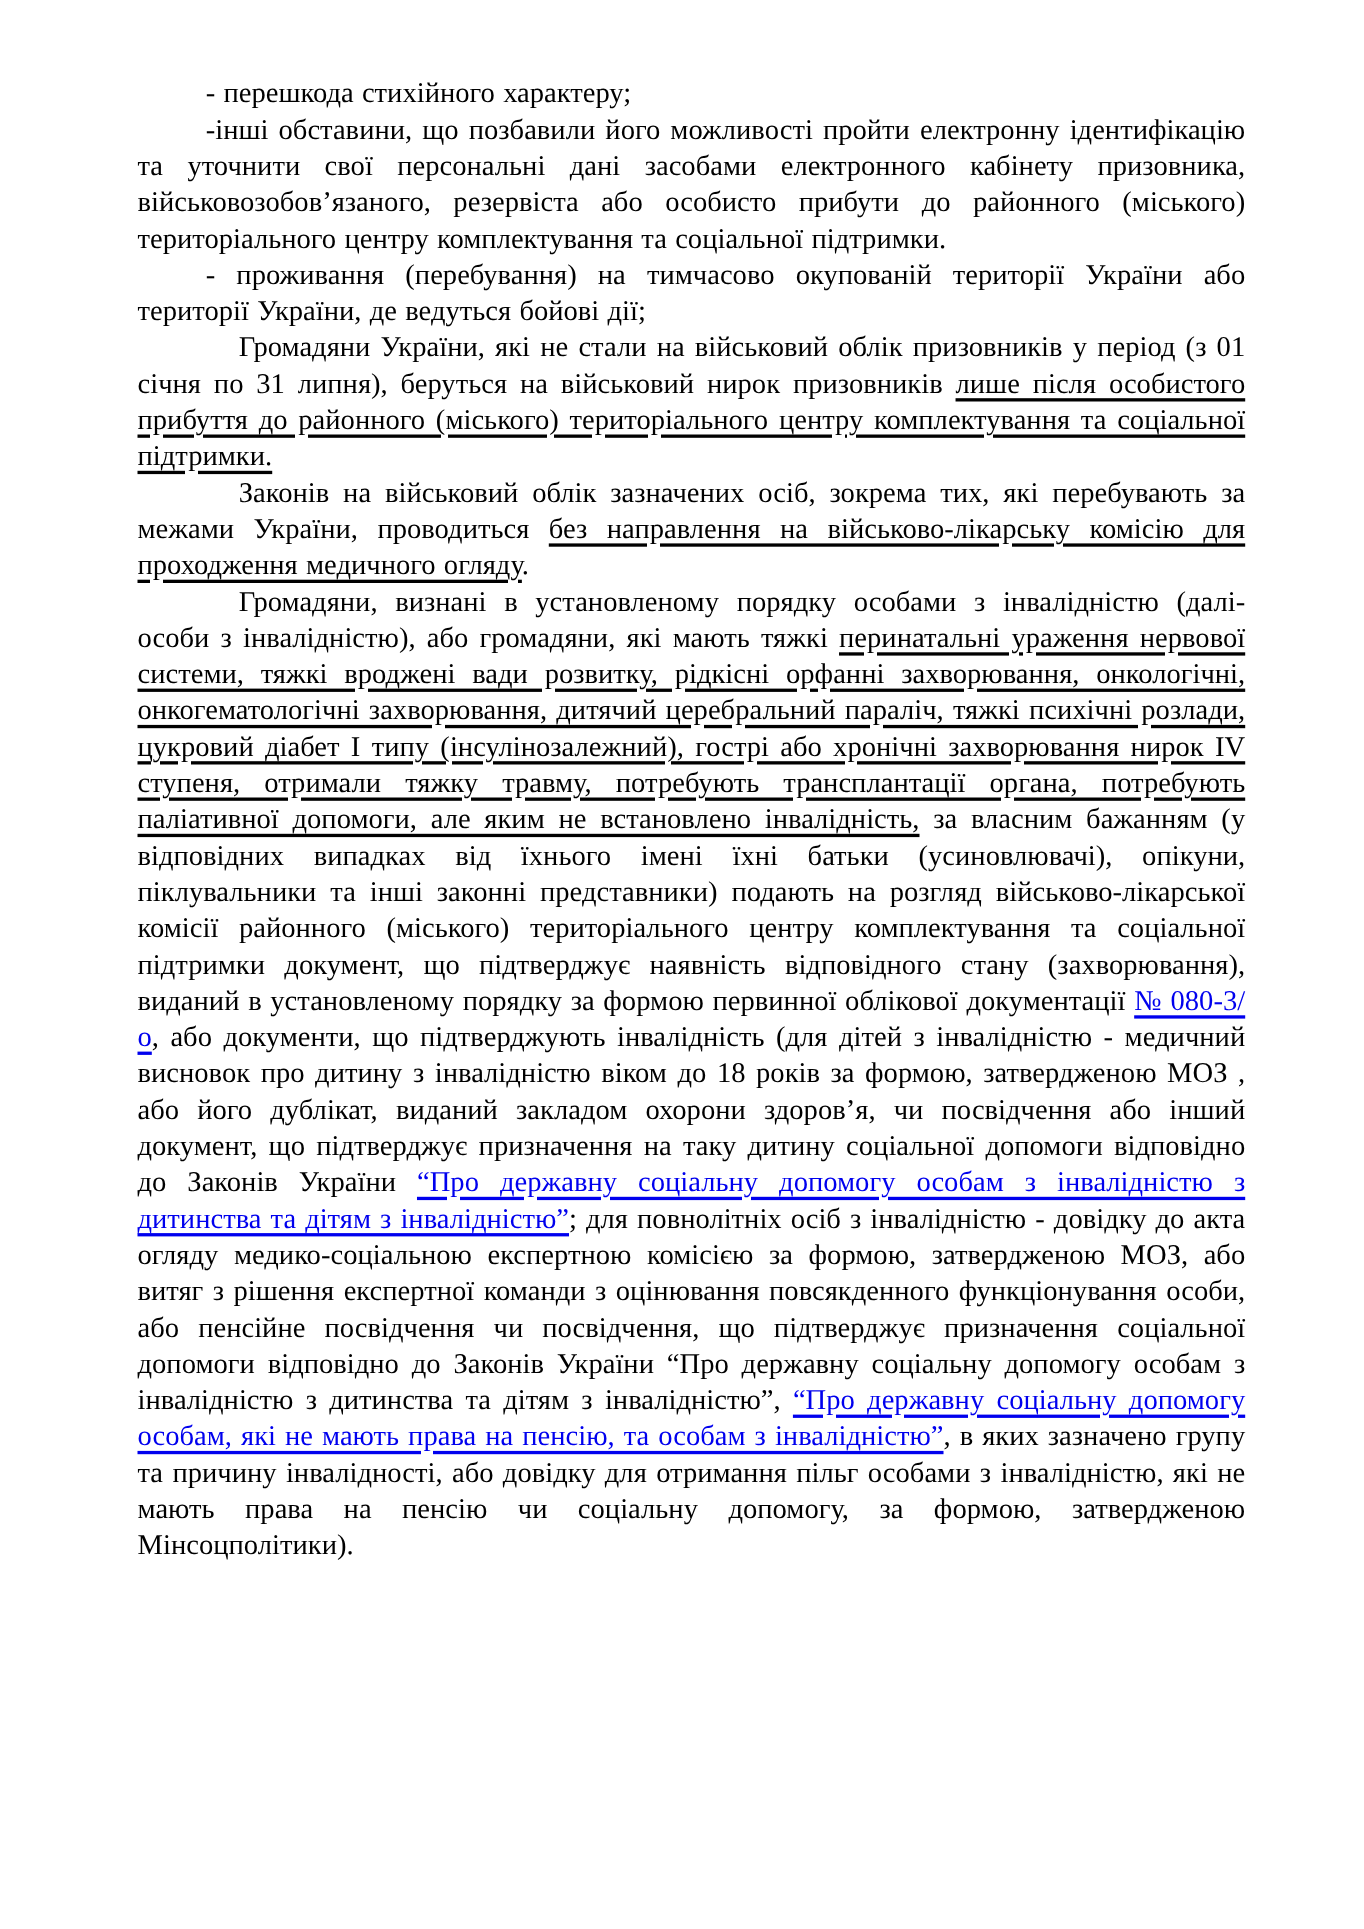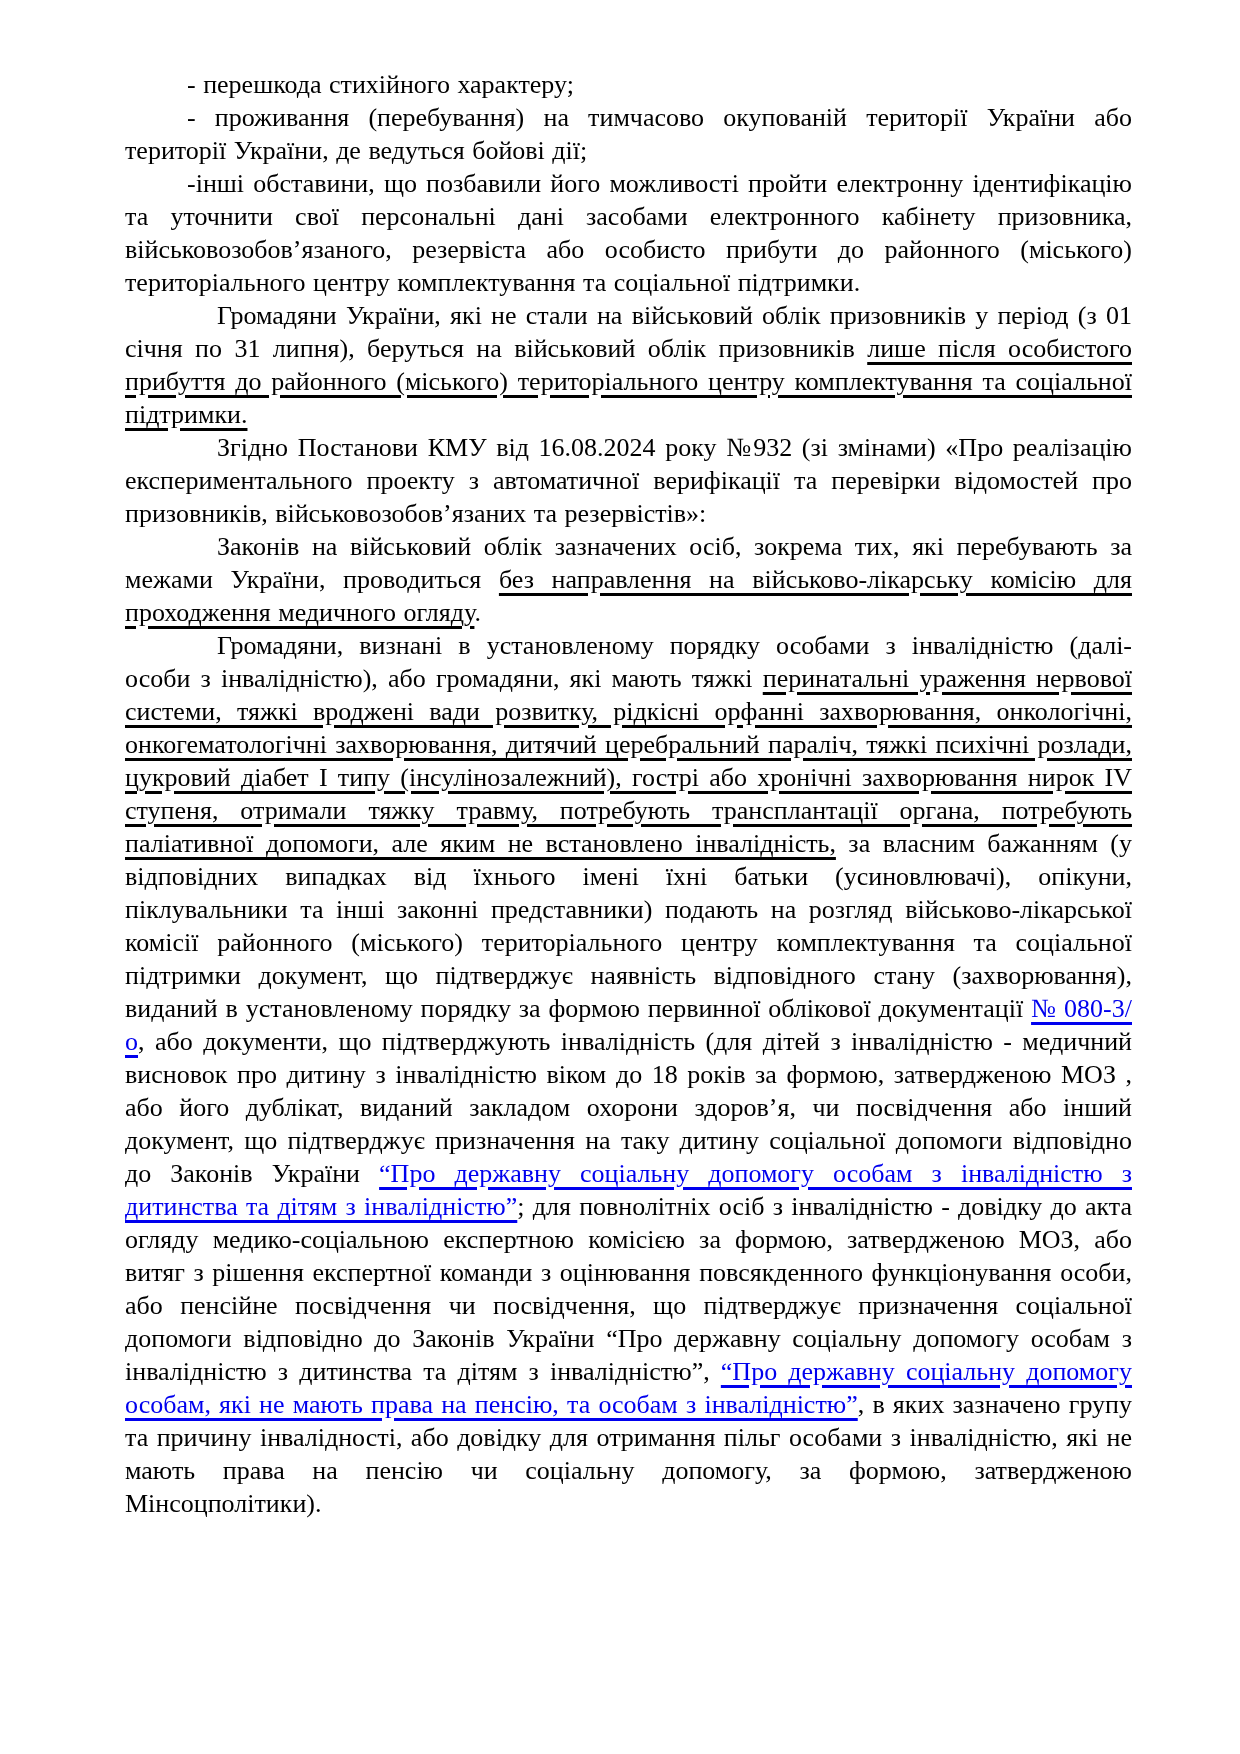--- a/index.html
+++ b/index.html
@@ -50,20 +50,19 @@
     text-decoration-color: var(--link-color);
     cursor: pointer;
   }
 </style>
 </head>
 <body>
 
 <div class="page">
   <div class="doc-body" id="doc-body">
       <p class="para indent-small"><span>- перешкода стихійного характеру;</span></p>
+      <p class="para indent-small"><span>-інші обставини, що позбавили його можливості пройти електронну ідентифікацію та уточнити свої персональні дані засобами електронного кабінету призовника, військовозобов’язаного, резервіста або особисто прибути до районного (міського) територіального центру комплектування та соціальної підтримки.</span></p>
       <p class="para indent-small"><span>- проживання (перебування) на тимчасово окупованій території України або території України, де ведуться бойові дії;</span></p>
-      <p class="para indent-small"><span>-інші обставини, що позбавили його можливості пройти електронну ідентифікацію та уточнити свої персональні дані засобами електронного кабінету призовника, військовозобов’язаного, резервіста або особисто прибути до районного (міського) територіального центру комплектування та соціальної підтримки.</span></p>
-      <p class="para indent-large"><span>Громадяни України, які не стали на військовий облік призовників у період (</span><span class="b">з 01 січня по 31 липня</span><span>), беруться на військовий облік призовників </span><span class="u">лише після особистого прибуття до районного (міського) територіального центру комплектування та соціальної підтримки.</span></p>
-      <p class="para indent-large"><span>Згідно Постанови КМУ від 16.08.2024 року №932 (зі змінами) «Про реалізацію експериментального проекту з автоматичної верифікації та перевірки відомостей про призовників, військовозобов’язаних та резервістів»:</span></p>
+      <p class="para indent-large"><span>Громадяни України, які не стали на військовий облік призовників у період (</span><span class="b">з 01 січня по 31 липня</span><span>), беруться на військовий нирок призовників </span><span class="u">лише після особистого прибуття до районного (міського) територіального центру комплектування та соціальної підтримки.</span></p>
       <p class="para indent-large"><span>Законів на військовий облік зазначених осіб, зокрема тих, які перебувають за межами України, проводиться </span><span class="u">без направлення на військово-лікарську комісію для проходження медичного огляду</span><span>.</span></p>
       <p class="para indent-large"><span>Громадяни, визнані в установленому порядку </span><span class="b">особами з інвалідністю</span><span> (далі- особи з інвалідністю), або громадяни, які мають тяжкі </span><span class="u">перинатальні ураження нервової системи, тяжкі вроджені вади розвитку, рідкісні орфанні захворювання, онкологічні, онкогематологічні захворювання, дитячий церебральний параліч, тяжкі психічні розлади, цукровий діабет І типу (інсулінозалежний), гострі або хронічні захворювання нирок IV ступеня, отримали тяжку травму, потребують трансплантації органа, потребують паліативної допомоги, але яким не встановлено інвалідність,</span><span> за власним бажанням (у відповідних випадках від їхнього імені їхні батьки (усиновлювачі), опікуни, піклувальники та інші законні представники) подають на розгляд військово-лікарської комісії районного (міського) територіального центру комплектування та соціальної підтримки документ, що підтверджує наявність відповідного стану (захворювання), виданий в установленому порядку за формою первинної облікової документації </span><a class="doc-link" href="#">№ 080-3/о</a><span>, або документи, що підтверджують інвалідність (для дітей з інвалідністю - медичний висновок про дитину з інвалідністю віком до 18 років за формою, затвердженою МОЗ , або його дублікат, виданий закладом охорони здоров’я, чи посвідчення або інший документ, що підтверджує призначення на таку дитину соціальної допомоги відповідно до Законів України </span><a class="doc-link" href="#">“Про державну соціальну допомогу особам з інвалідністю з дитинства та дітям з інвалідністю”</a><span>; для повнолітніх осіб з інвалідністю - довідку до акта огляду медико-соціальною експертною комісією за формою, затвердженою МОЗ, або витяг з рішення експертної команди з оцінювання повсякденного функціонування особи, або пенсійне посвідчення чи посвідчення, що підтверджує призначення соціальної допомоги відповідно до Законів України “Про державну соціальну допомогу особам з інвалідністю з дитинства та дітям з інвалідністю”, </span><a class="doc-link" href="#">“Про державну соціальну допомогу особам, які не мають права на пенсію, та особам з інвалідністю”</a><span>, в яких зазначено групу та причину інвалідності, або довідку для отримання пільг особами з інвалідністю, які не мають права на пенсію чи соціальну допомогу, за формою, затвердженою Мінсоцполітики).</span></p>
     </div>
 </div>
 
 </body></html>

